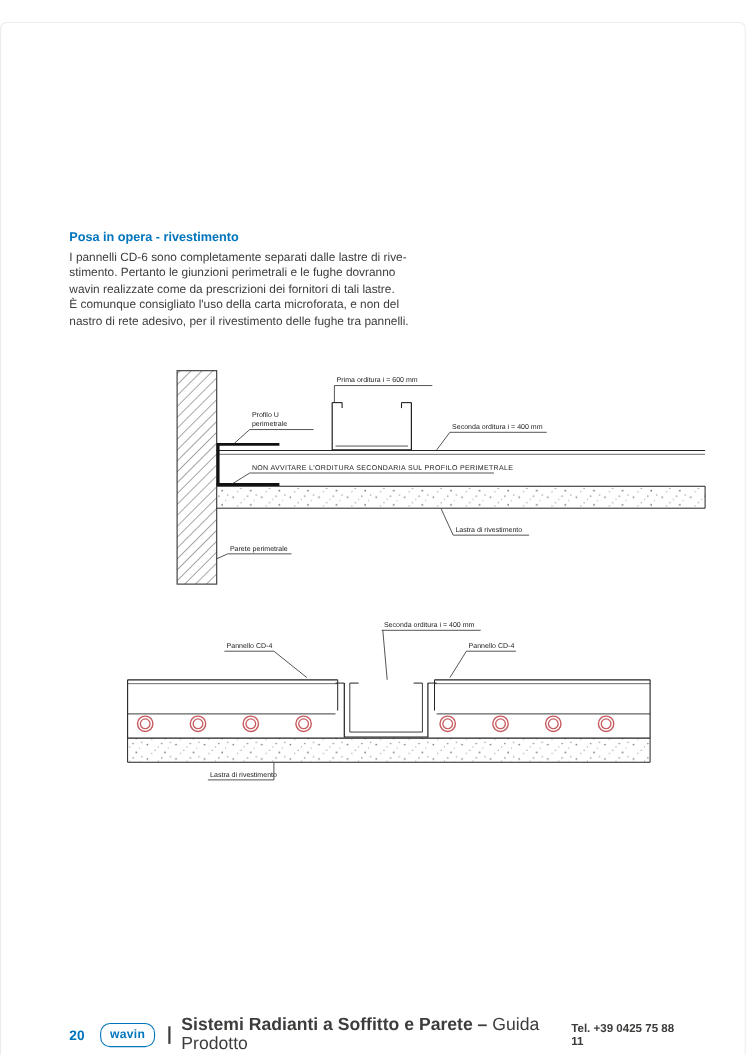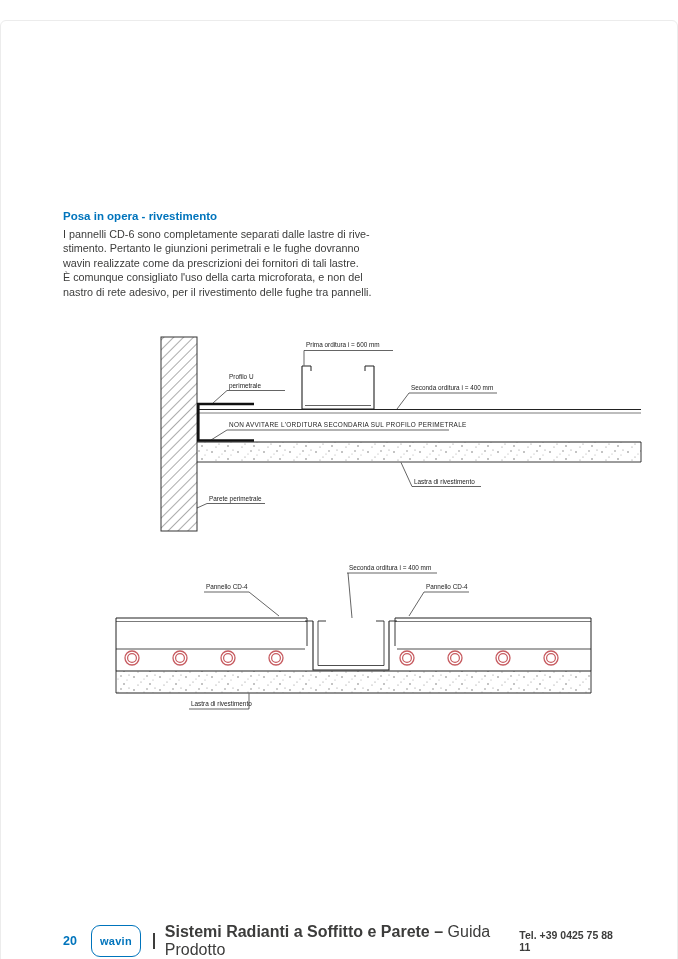--- a/index.html
+++ b/index.html
@@ -16,21 +16,21 @@
   .drw1 { top: 310px; }
   .drw2 { top: 535px; }
   svg text { font-family: "Liberation Sans", sans-serif; }
   .dl  { font-size: 6.4px; fill: #222; }
   .dlw { font-size: 6.4px; fill: #222; letter-spacing: 0.3px; }
   .footer { position: absolute; left: 62px; right: 60px; top: 908px; height: 24px;
             display: flex; align-items: center; }
   .pagenum { color: #0074bc; font-weight: bold; font-size: 12.5px; }
   .logo { display: inline-flex; align-items: center; justify-content: center;
           margin-left: 14px; border: 1.6px solid #0074bc; border-radius: 9px;
-          padding: 1px 8px 2px; height: 32px; background: #fff; }
+          padding: 1px 8px 2px; height: 22px; background: #fff; }
   .logo-text { color: #0074bc; font-weight: bold; font-size: 11px; letter-spacing: 0.3px; }
   .fdiv { width: 2px; height: 16px; background: #3c3c3b; margin: 0 10px 0 12px; }
   .ftitle { font-size: 16px; color: #3c3c3b; }
   .ftitle b { font-weight: bold; }
   .freg { font-weight: normal; }
   .phone { margin-left: auto; font-size: 10.5px; font-weight: bold; color: #3c3c3b; }
 </style>
 </head>
 <body>
 

